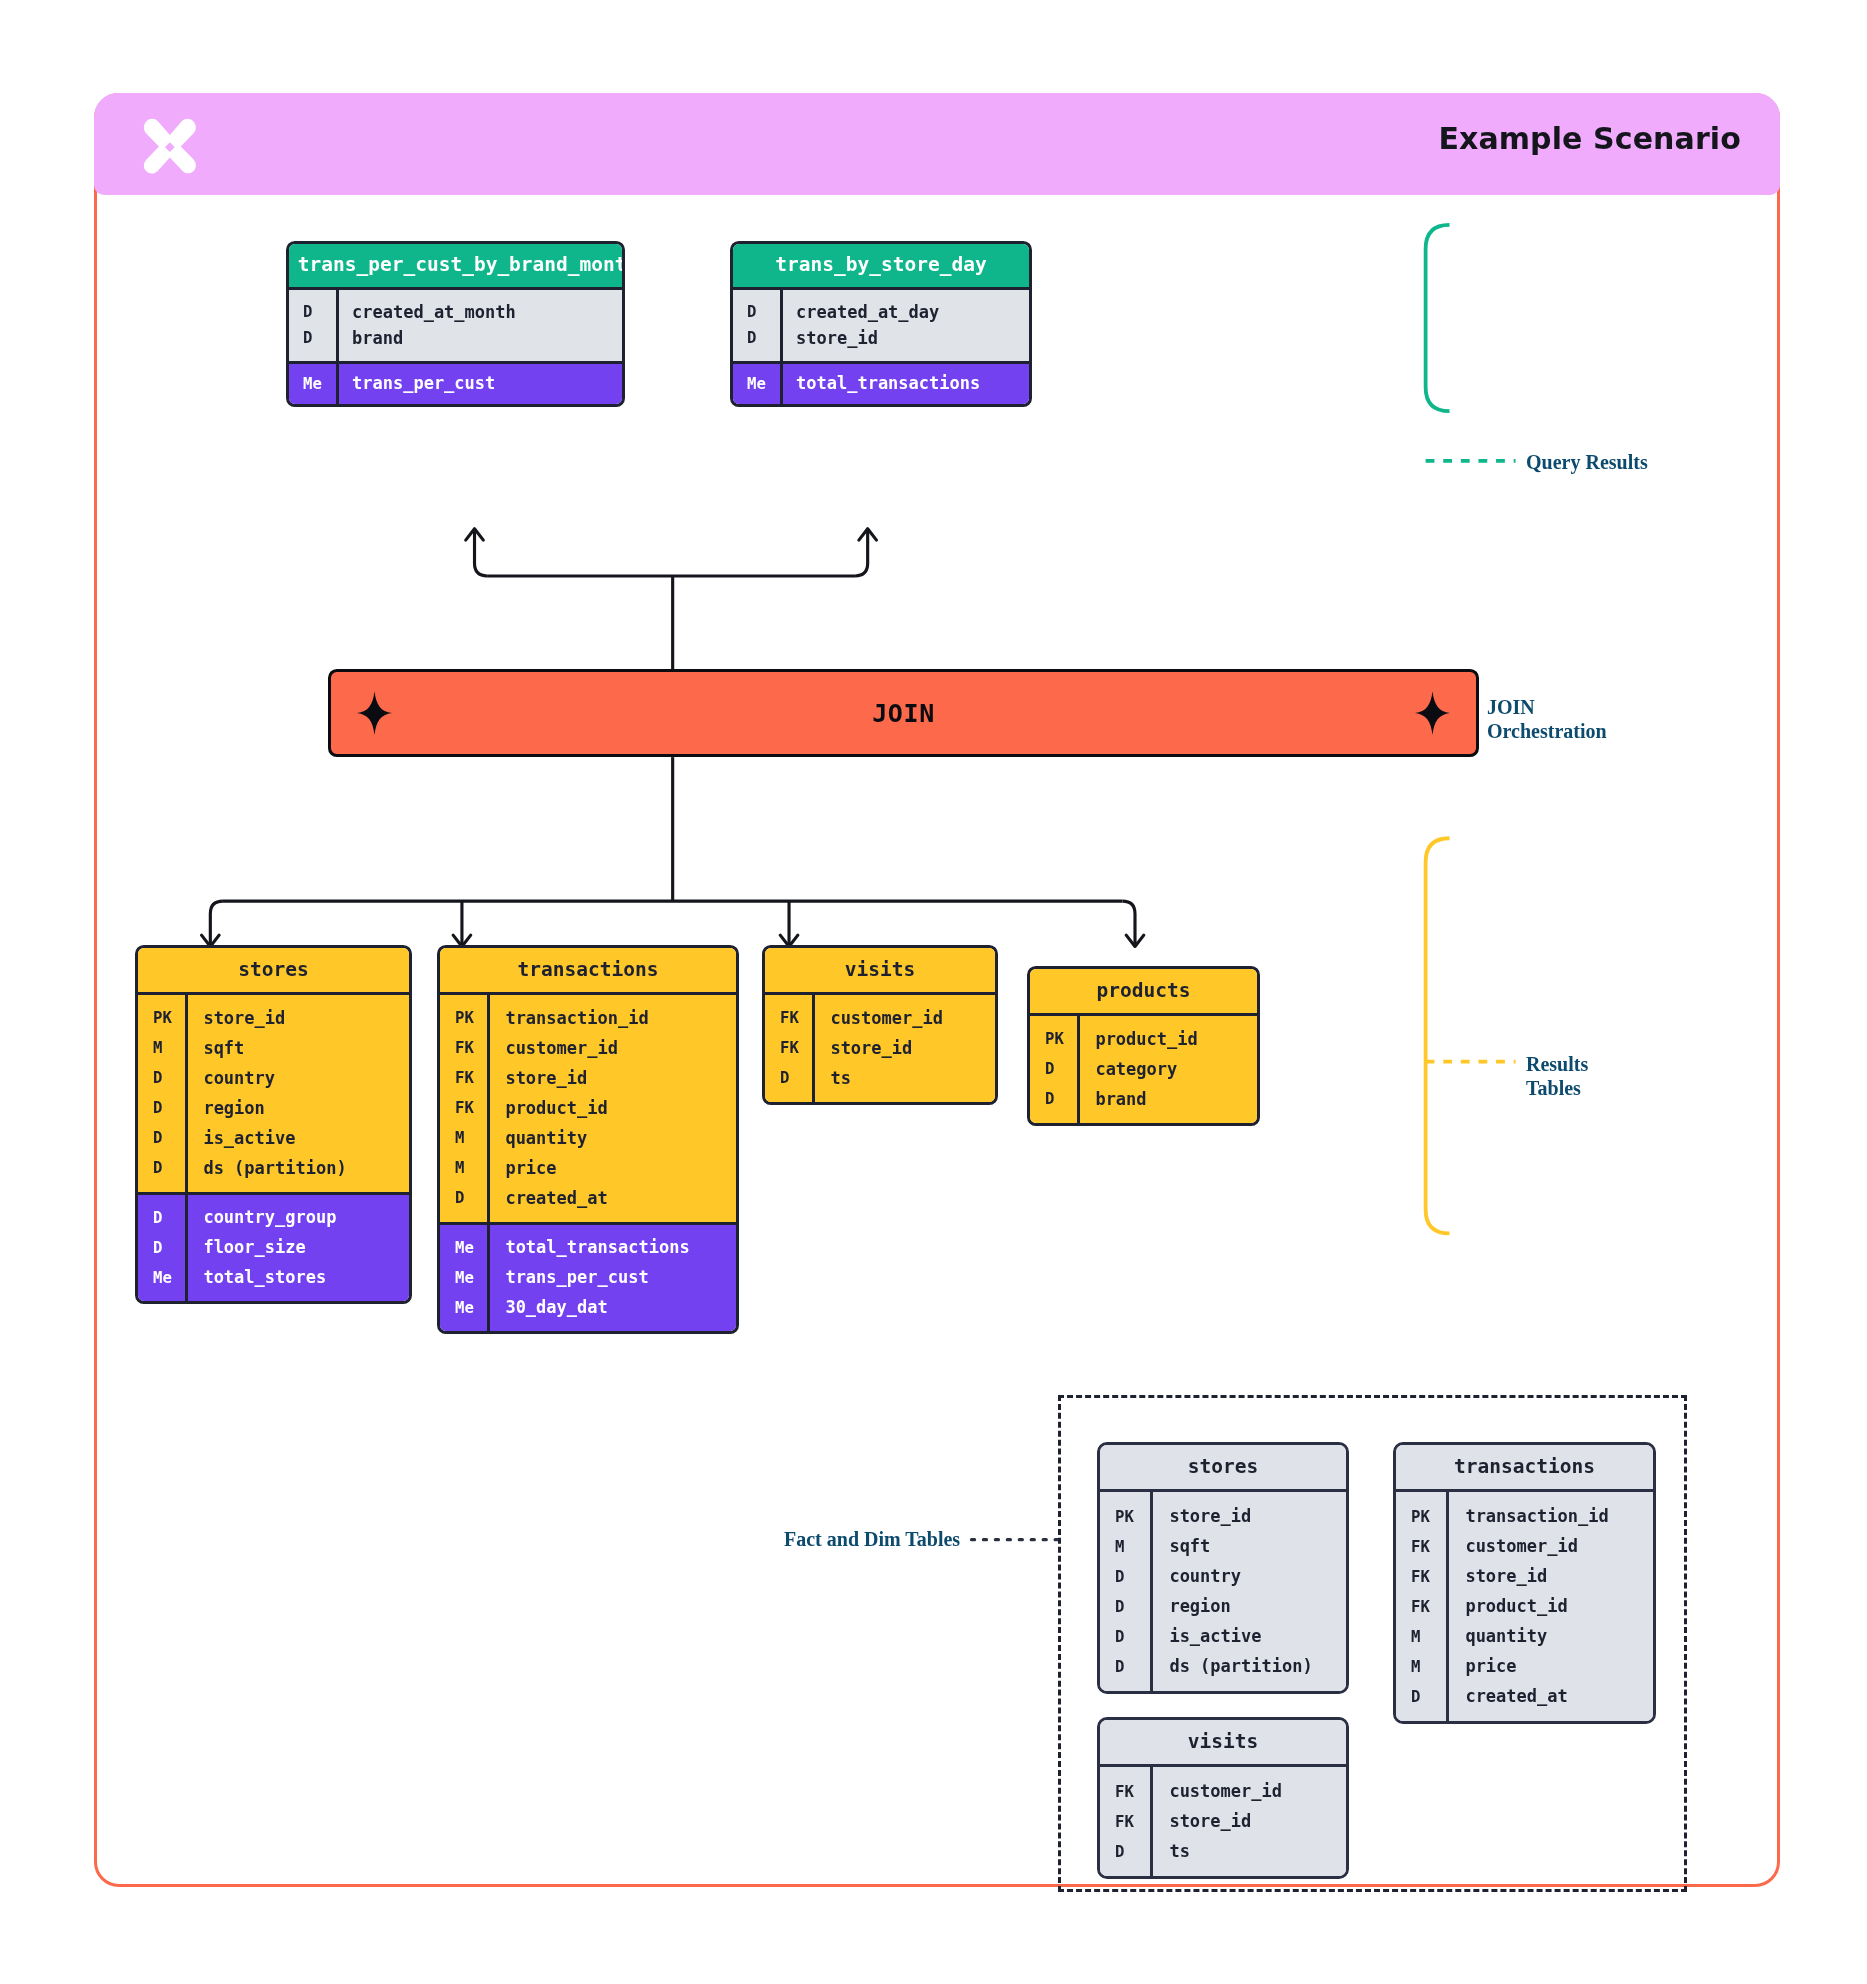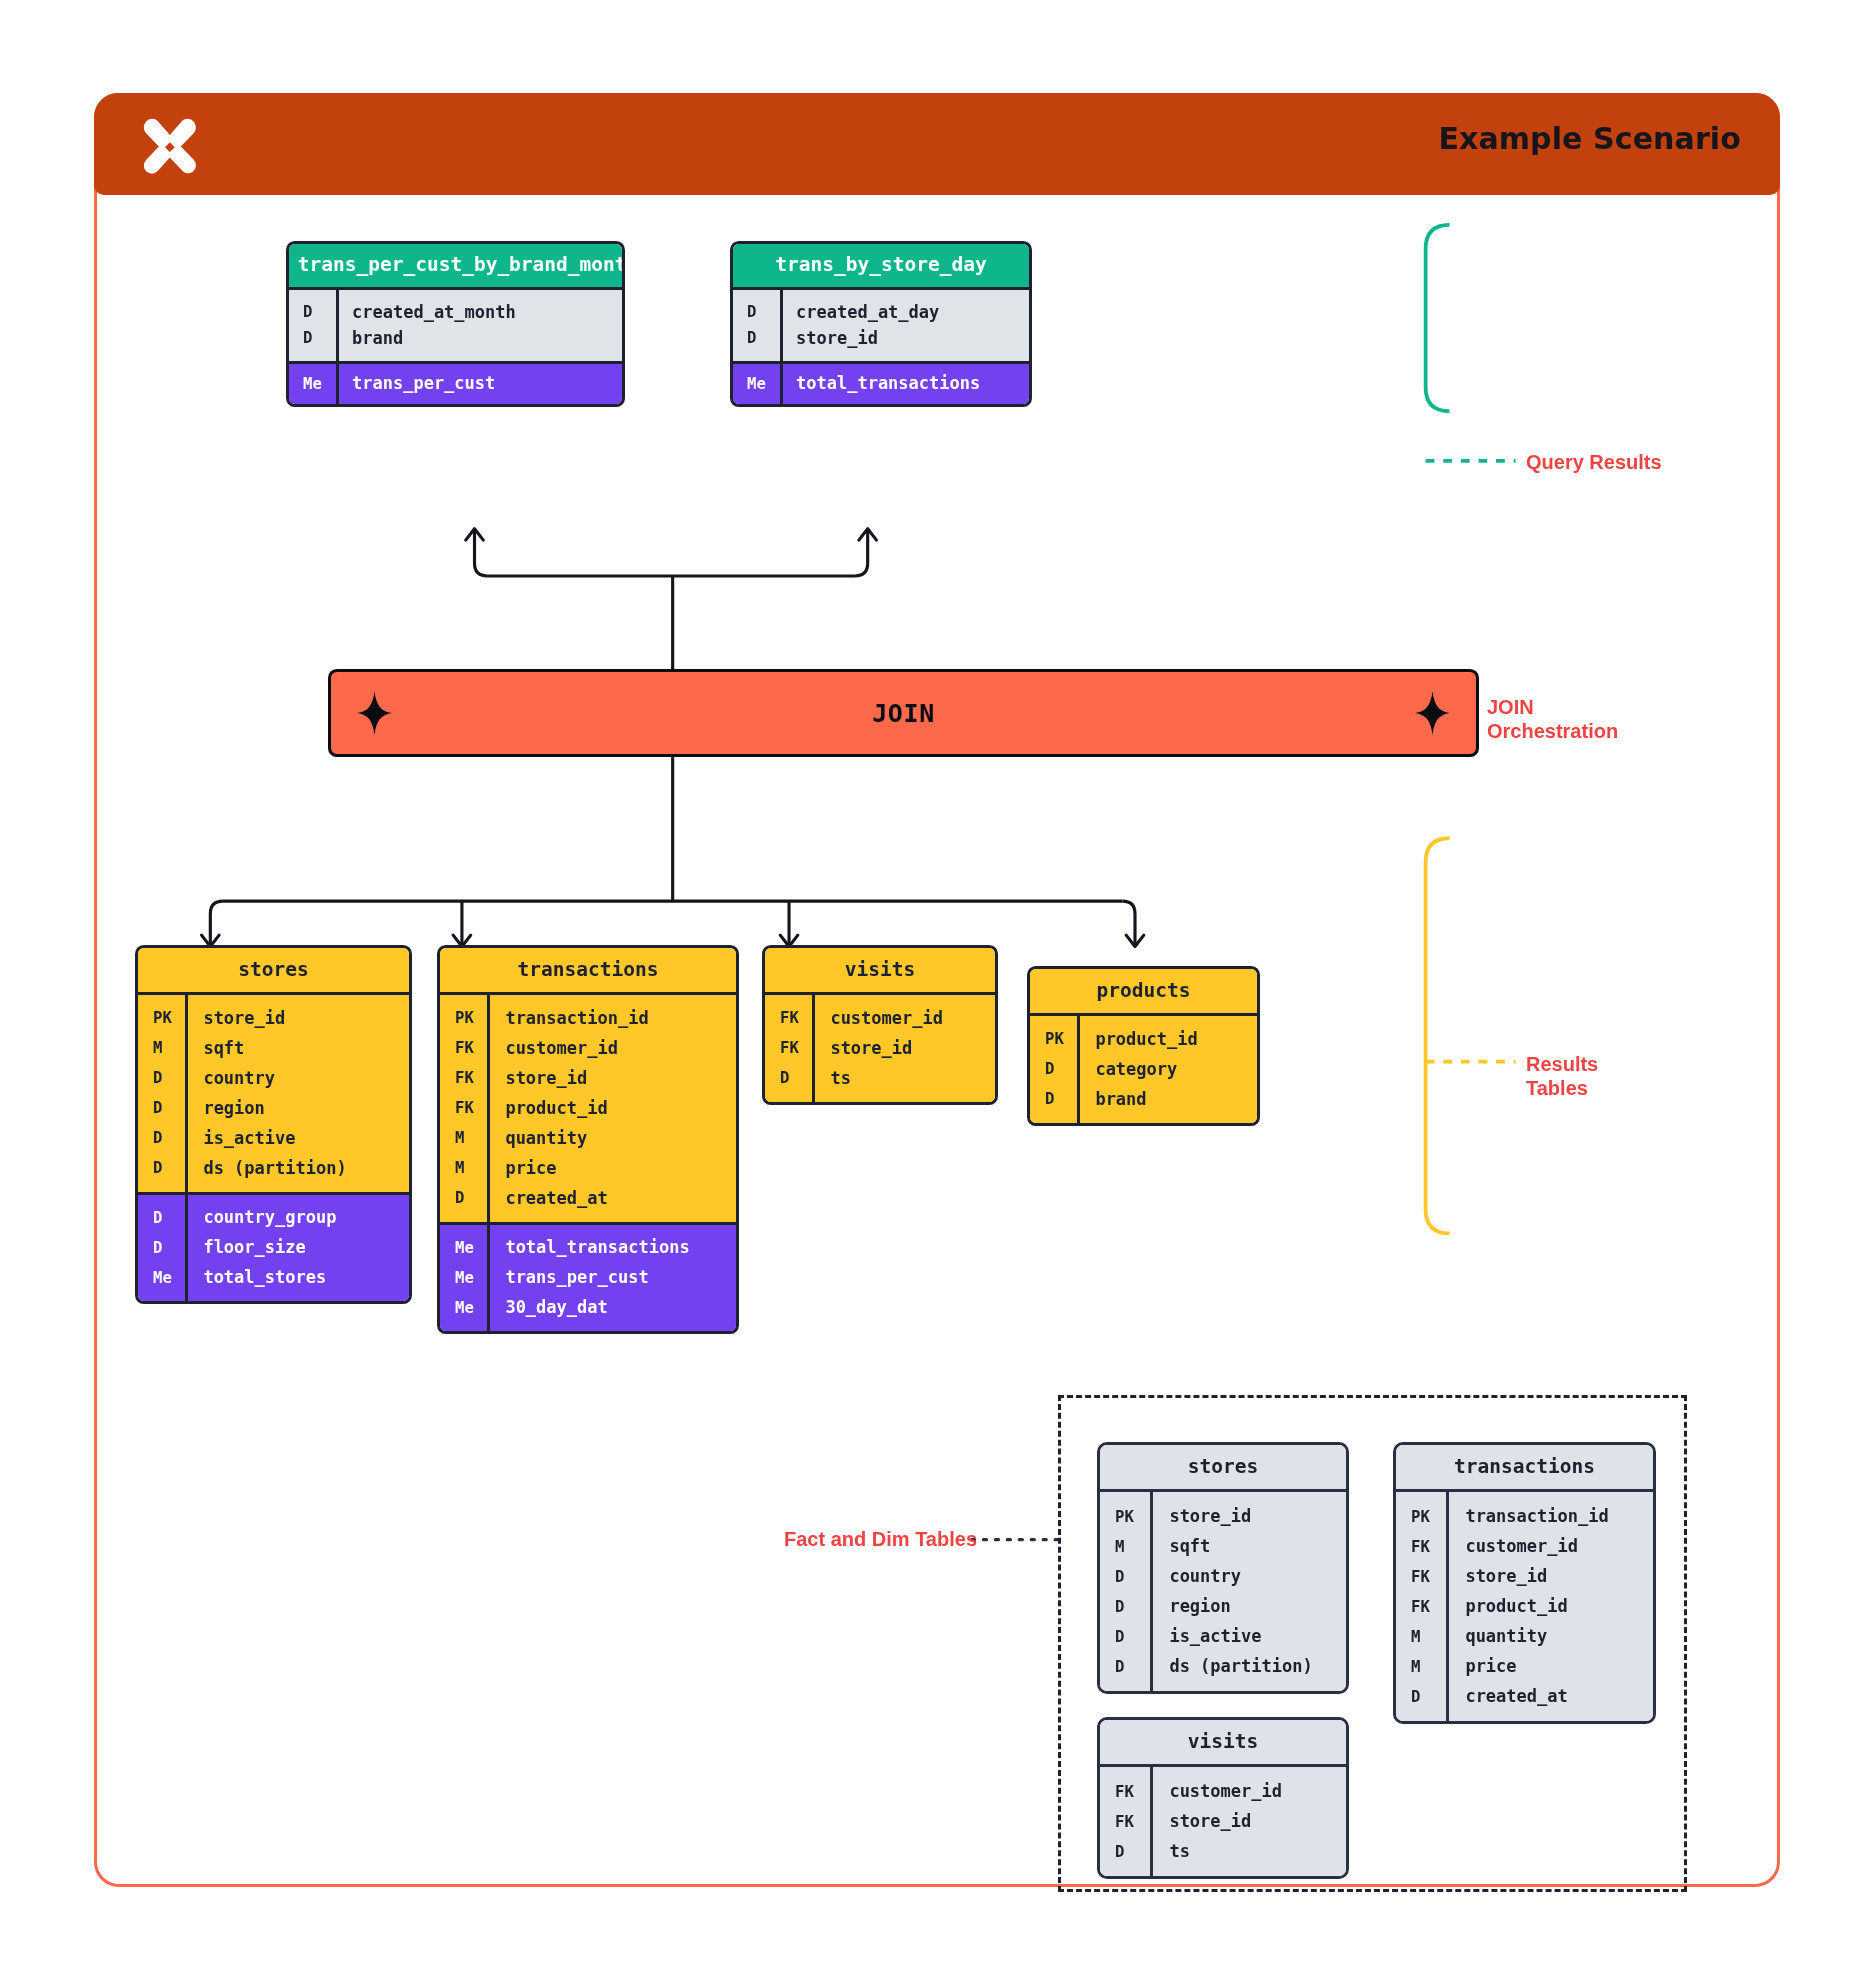--- a/index.html
+++ b/index.html
@@ -17,21 +17,21 @@
     left: 94px; top: 93px;
     width: 1686px; height: 1794px;
     border: 3.1px solid #FC6A4B;
     border-radius: 25px;
     background: #ffffff;
   }
   #card-header {
     position: absolute;
     left: -3.1px; top: -3.1px;
     width: 1686px; height: 102px;
-    background: #c2410c;
+    background: #f0abfc;
     border-radius: 24px 24px 10px 10px;
   }
   #logo {
     position: absolute; left: 44px; top: 22.6px;
     width: 58px; height: 58px;
   }
   #header-title {
     position: absolute; right: 39px; top: 28px;
     font-size: 30px; font-weight: bold; color: #15161C;
     letter-spacing: 0.1px;
@@ -123,22 +123,22 @@
   .sparkle { position: absolute; top: 50%; transform: translateY(-50%); }
   .sparkle.left { left: 26.4px; }
   .sparkle.right { right: 26.4px; }
 
   
   #wires { position: absolute; left: 0; top: 0; width: 1686px; height: 1794px; pointer-events: none; }
 
   
   .side-label {
     position: absolute;
-    font-family: Liberation Sans, sans-serif;
-    font-size: 20px; font-weight: bold; color: #ef4444;
+    font-family: Liberation Serif, serif;
+    font-size: 20px; font-weight: bold; color: #0c4a6e;
     line-height: 1.22;
   }
   #lbl-query { left: 1429px; top: 354px; }
   #lbl-join  { left: 1390px; top: 599px; }
   #lbl-sem   { left: 1429px; top: 956px; }
   #lbl-fact  { left: 687px; top: 1431px; text-align: left; width: 264px; }
 
   
   #fact-box {
     position: absolute;

